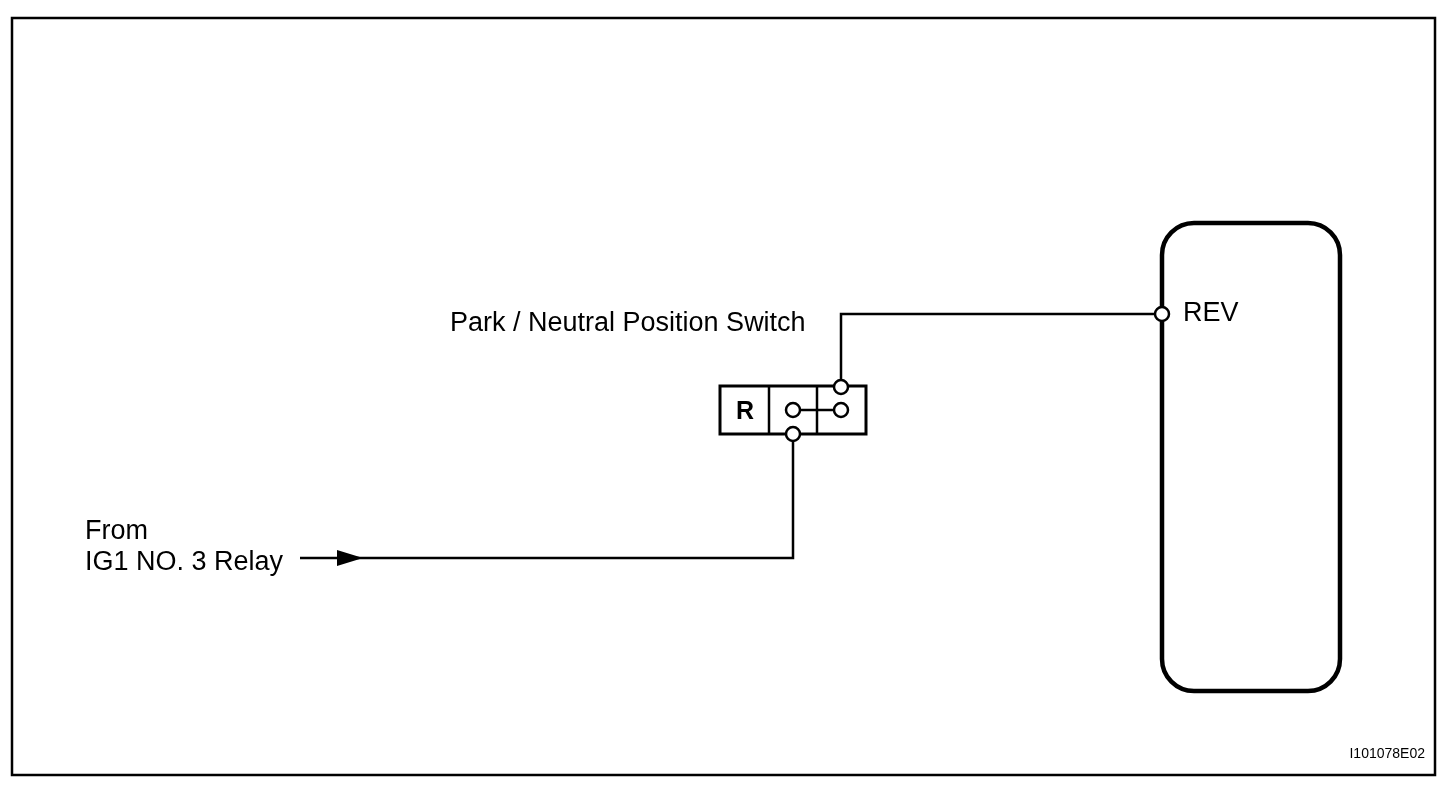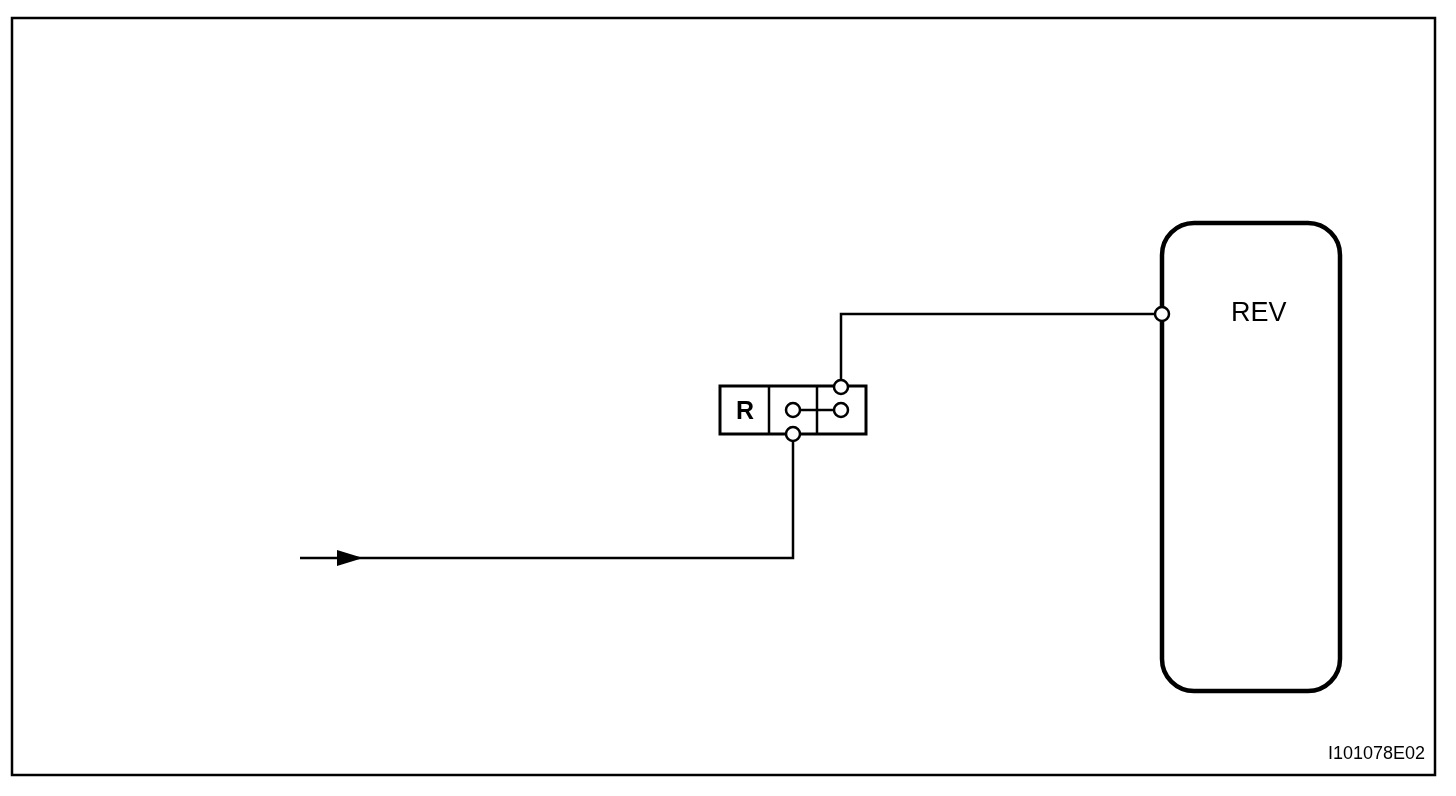--- a/index.html
+++ b/index.html
@@ -22,32 +22,32 @@
   }
   .label {
     position: absolute;
     font-size: 27px;
     line-height: 31px;
     color: #000000;
     white-space: nowrap;
   }
   .label-ecu-title   { left: 1156px; top: 149px; }
   .label-switch-title{ left: 450px;  top: 307px; }
-  .label-terminal    { left: 1183px; top: 297px; margin-left: 48px; }
+  .label-terminal    { left: 1183px; top: 297px; }
   .label-source      { left: 85px;   top: 515px; }
   .label-switch-pos  {
     left: 721px; top: 387px;
     width: 48px; height: 46px;
     display: flex; align-items: center; justify-content: center;
     font-size: 25px; font-weight: bold; line-height: 1;
   }
   .label-figure-code {
     left: 1225px; top: 744px;
     width: 200px;
-    font-size: 18px; line-height: 18px;
+    font-size: 14px; line-height: 18px;
     text-align: right;
   }
 </style>
 </head>
 <body>
 
 <div class="canvas">
 
   <svg class="svg-layer" viewBox="0 0 1456 796">
 
@@ -69,21 +69,26 @@
 
     <line x1="793" y1="410" x2="841" y2="410" stroke="#000000" stroke-width="2.5"></line>
 
     <circle cx="841" cy="387" r="7" fill="#ffffff" stroke="#000000" stroke-width="2.5"></circle>
     <circle cx="793" cy="410" r="7" fill="#ffffff" stroke="#000000" stroke-width="2.5"></circle>
     <circle cx="841" cy="410" r="7" fill="#ffffff" stroke="#000000" stroke-width="2.5"></circle>
     <circle cx="793" cy="434" r="7" fill="#ffffff" stroke="#000000" stroke-width="2.5"></circle>
   </svg>
 
 
+  <div class="label label-switch-title">Park / Neutral Position Switch</div>
 
   <div class="label label-terminal">REV</div>
 
+  <div class="label label-source">
+    <div>From</div>
+    <div>IG1 NO. 3 Relay</div>
+  </div>
 
   <div class="label label-switch-pos">R</div>
 
   <div class="label label-figure-code">I101078E02</div>
 
 </div>
 
 </body></html>

